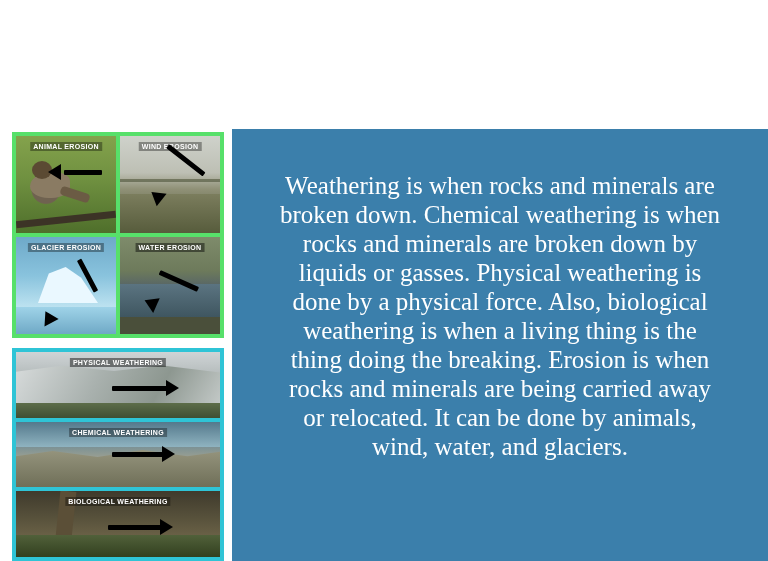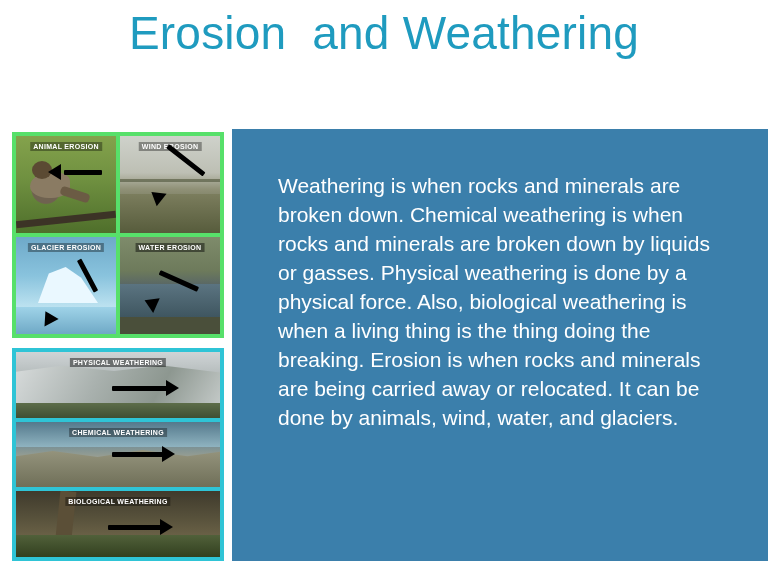--- a/index.html
+++ b/index.html
@@ -42,25 +42,25 @@
     width: 536px;
     height: 432px;
     background: #3b7fab;
     box-sizing: border-box;
   }
   .body-text {
     position: absolute;
     left: 46px;
     top: 42px;
     width: 444px;
-    text-align: left;
+    text-align: center;
     color: #ffffff;
-    font-size: 21px;
+    font-size: 25px;
     line-height: 29px;
-    font-family: Liberation Sans, sans-serif;
+    font-family: Liberation Serif, serif;
   }
 
   
   .collage-top {
     position: absolute;
     left: 12px;
     top: 132px;
     width: 212px;
     height: 206px;
     background: #57e06a;
@@ -250,21 +250,20 @@
     position: absolute;
     left: 0; bottom: 0; width: 100%; height: 34%;
     background: linear-gradient(180deg, #51613a 0%, #32401f 100%);
   }
 </style>
 </head>
 <body>
 
 <div class="slide">
 
-  <div class="title">Erosion  and Weathering</div>
 
   <div class="collage-top">
 
     <div class="photo ph-bird">
       <div class="branch"></div>
       <div class="bird-body"></div>
       <div class="bird-head"></div>
       <div class="bird-tail"></div>
       <div class="caption">ANIMAL EROSION</div>
       <div class="arrow">

